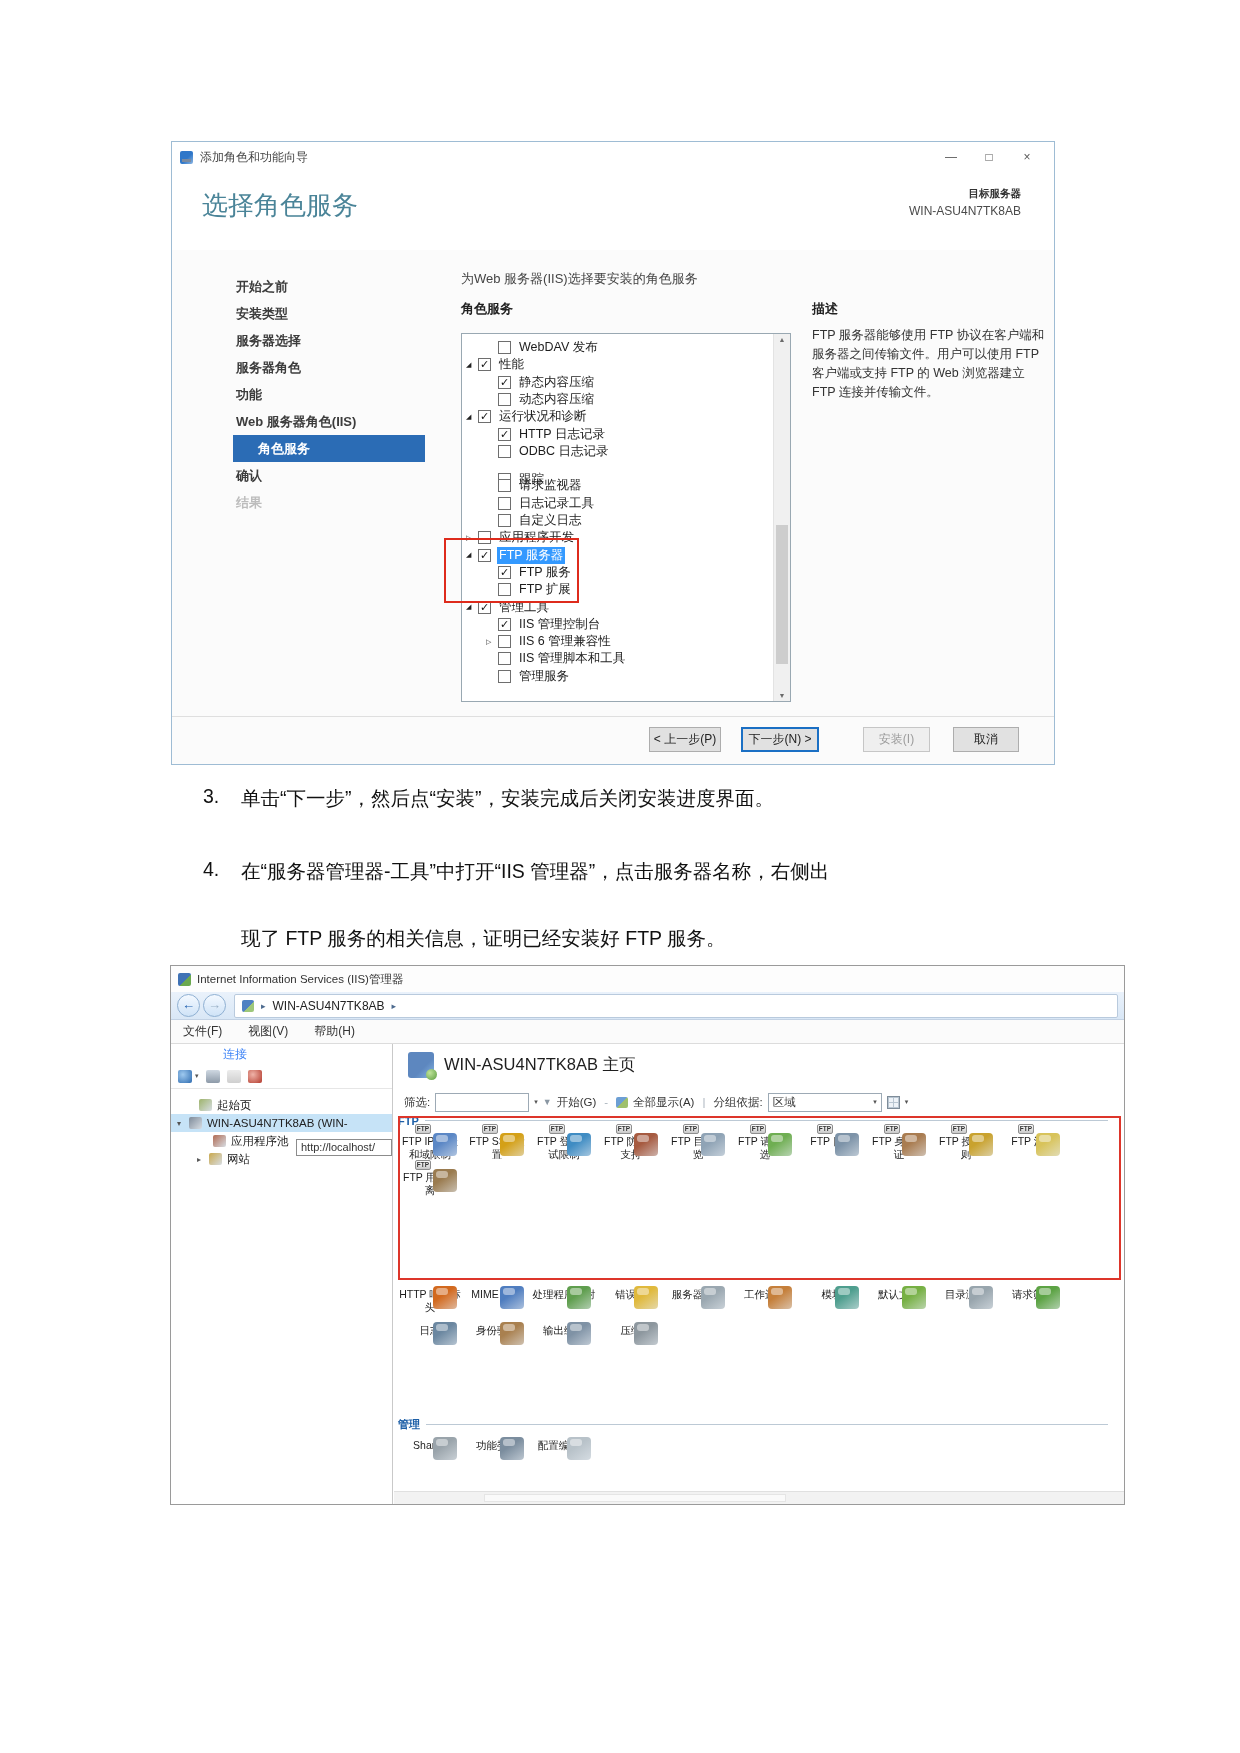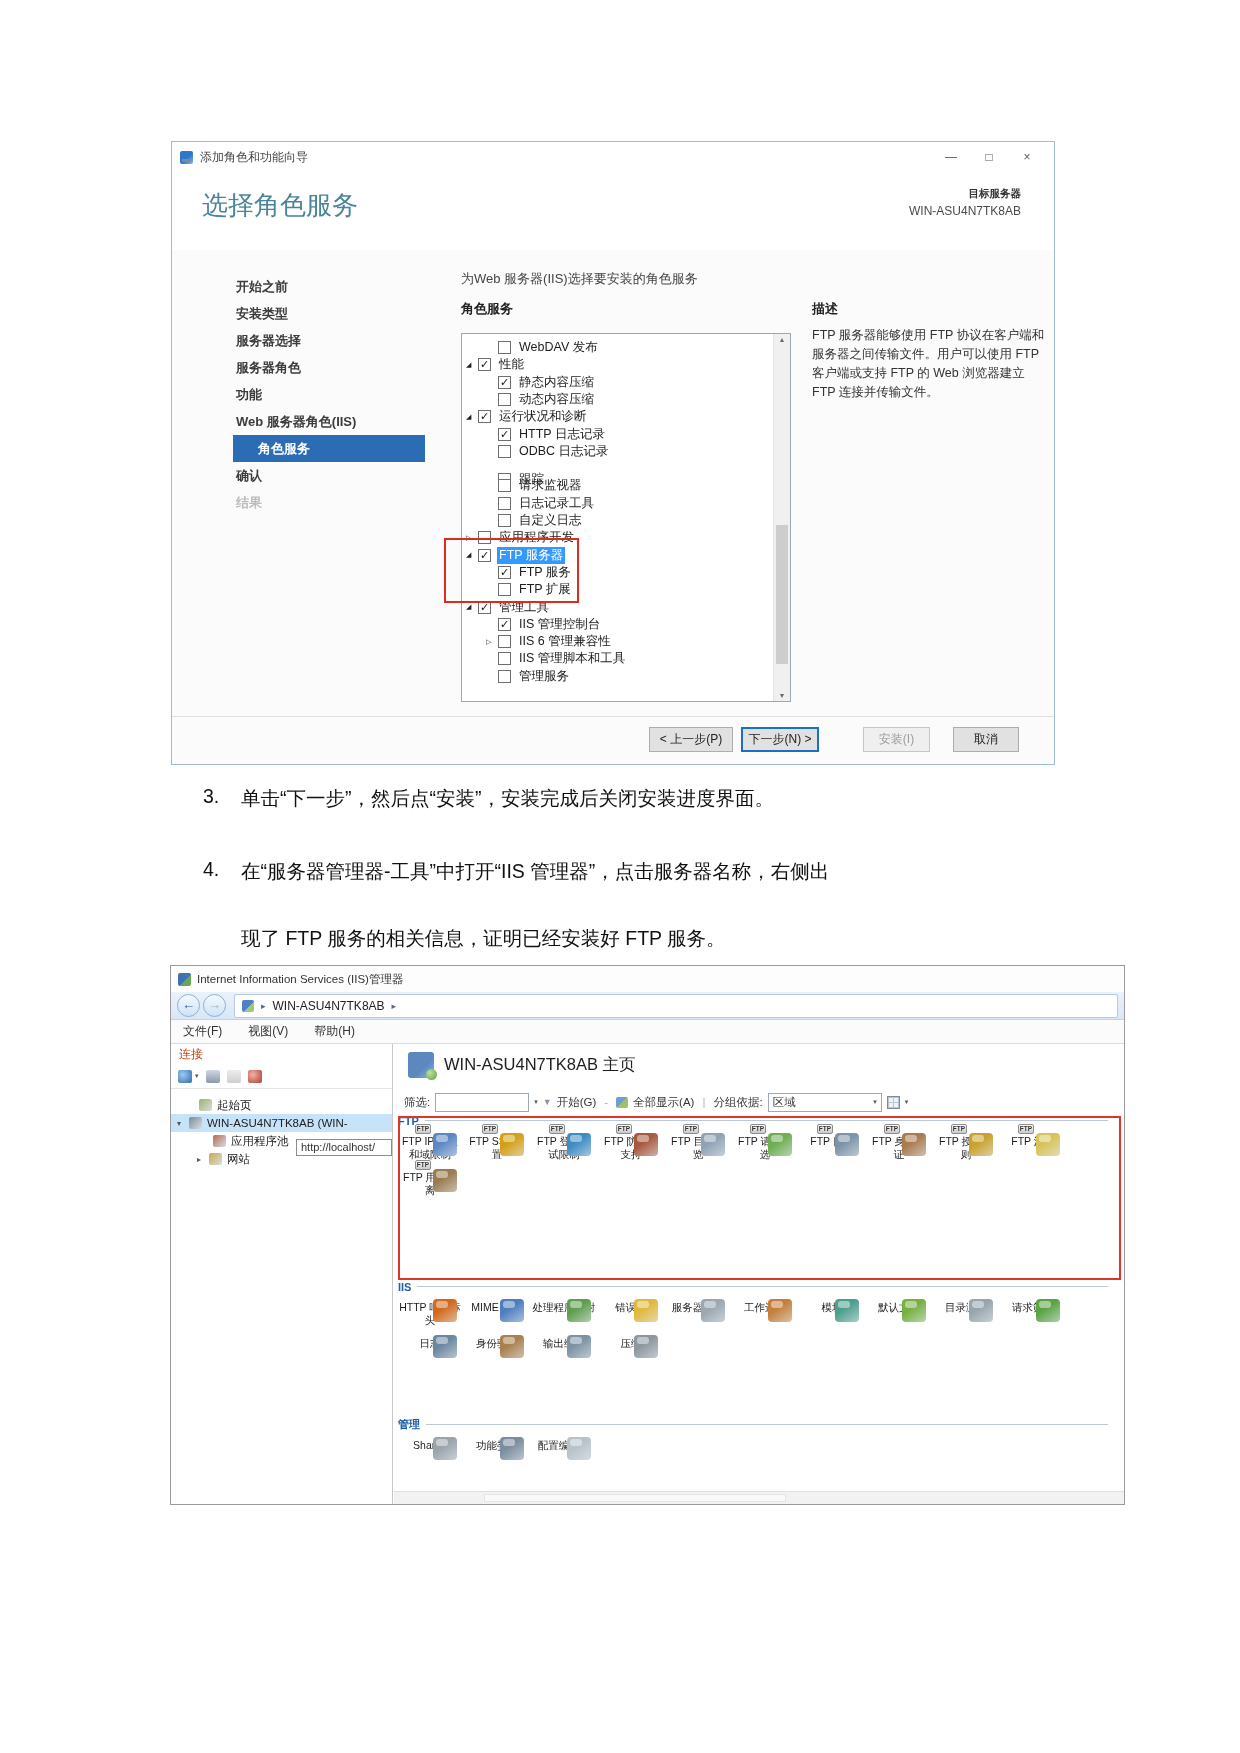--- a/index.html
+++ b/index.html
@@ -41,21 +41,21 @@
   .w-scroll .sar{position:absolute;left:0;width:16px;text-align:center;font-size:7px;color:#6b6b6b;}
   .w-scroll .thumb{position:absolute;left:2px;right:2px;top:52%;height:38%;background:#cdcdcd;}
   .w-redbox{position:absolute;left:272px;top:288px;width:131px;height:61px;border:2px solid #de2b1c;z-index:3;}
 
   .w-desc-h{position:absolute;left:640px;top:50px;font-size:13px;font-weight:bold;color:#222;}
   .w-desc{position:absolute;left:640px;top:76px;width:234px;font-size:12.5px;line-height:19px;color:#333;}
 
   .w-btnbar{position:absolute;left:0;bottom:0;right:0;height:47px;border-top:1px solid #dfdfdf;background:#fbfbfb;}
   .btn{position:absolute;top:10px;height:25px;box-sizing:border-box;font-size:12px;color:#222;
        background:#e1e1e1;border:1px solid #adadad;text-align:center;line-height:22px;}
-  .btn.b-prev{left:477px;width:84px;}
+  .btn.b-prev{left:477px;width:72px;}
   .btn.b-next{left:569px;width:78px;border:2px solid #1a6fc4;line-height:20px;}
   .btn.b-install{left:691px;width:67px;color:#9c9c9c;background:#efefef;border-color:#c6c6c6;}
   .btn.b-cancel{left:781px;width:66px;}
 
   
   .step-line{position:absolute;font-size:19.5px;color:#111;display:flex;white-space:nowrap;}
   #step3{left:203px;top:785px;}
   #step4a{left:203px;top:858px;}
   #step4b{left:241px;top:925px;}
   .step-num{width:38px;flex:0 0 38px;}
@@ -72,21 +72,21 @@
               background:linear-gradient(#f4f9ff,#cfe3f7);text-align:center;line-height:19px;font-size:13px;color:#1f5fae;margin-right:3px;}
   .nav-circle.fwd{color:#9ab0c6;}
   .crumb-box{flex:1;height:22px;background:#fff;border:1px solid #b9cadd;border-radius:2px;
              display:flex;align-items:center;padding:0 7px;margin-left:5px;}
   .crumb-icon{width:12px;height:12px;border-radius:2px;background:linear-gradient(135deg,#4f81c2 55%,#9ec77a 55%);flex:0 0 12px;}
   .crumb-sep{font-size:9px;color:#4c6a8e;margin:0 7px;}
   .crumb-text{font-size:12px;color:#222;}
   .i-menu{position:absolute;left:0;top:54px;right:0;height:24px;box-sizing:border-box;display:flex;align-items:center;
           gap:26px;padding-left:12px;background:#fbfbfb;border-bottom:1px solid #dcdcdc;font-size:12px;color:#333;}
   .i-left{position:absolute;left:0;top:78px;width:222px;bottom:0;background:#fff;border-right:1px solid #c9c9c9;box-sizing:border-box;}
-  .conn-h{height:20px;line-height:20px;padding-left:8px;font-size:12px;color:#c2410c;}
+  .conn-h{height:20px;line-height:20px;padding-left:8px;font-size:12px;color:#3b82f6;margin-left:44px;}
   .conn-toolbar{height:24px;display:flex;align-items:center;gap:7px;padding-left:7px;border-bottom:1px solid #e6e6e6;}
   .tb-ic{width:14px;height:13px;border-radius:2px;display:inline-block;}
   .tb-drop{font-size:7px;color:#555;margin-left:-4px;}
   .conn-tree{padding-top:7px;}
   .c-row{height:18px;display:flex;align-items:center;font-size:11.5px;color:#222;white-space:nowrap;overflow:hidden;}
   .c-row.sel{background:#c6e3f7;}
   .c-arrow{font-size:8px;color:#555;width:12px;flex:0 0 12px;}
   .c-icon{width:13px;height:12px;border-radius:2px;margin-right:5px;flex:0 0 13px;}
   .i-main{position:absolute;left:223px;top:78px;right:0;bottom:0;background:#fff;}
   .main-title{position:absolute;left:14px;top:8px;display:flex;align-items:center;gap:10px;}
@@ -382,24 +382,20 @@
               <div class="feat"><span class="feat-icon"><span class="feat-core" style="background: linear-gradient(145deg, rgb(143, 163, 181) 40%, rgb(232, 237, 242) 140%);"></span><span class="feat-shine"></span><span class="ftp-badge">FTP</span></span><div class="feat-label">FTP 目录浏览</div></div>
               <div class="feat"><span class="feat-icon"><span class="feat-core" style="background: linear-gradient(145deg, rgb(111, 174, 82) 40%, rgb(232, 237, 242) 140%);"></span><span class="feat-shine"></span><span class="ftp-badge">FTP</span></span><div class="feat-label">FTP 请求筛选</div></div>
               <div class="feat"><span class="feat-icon"><span class="feat-core" style="background: linear-gradient(145deg, rgb(125, 147, 168) 40%, rgb(232, 237, 242) 140%);"></span><span class="feat-shine"></span><span class="ftp-badge">FTP</span></span><div class="feat-label">FTP 日志</div></div>
               <div class="feat"><span class="feat-icon"><span class="feat-core" style="background: linear-gradient(145deg, rgb(169, 124, 80) 40%, rgb(232, 237, 242) 140%);"></span><span class="feat-shine"></span><span class="ftp-badge">FTP</span></span><div class="feat-label">FTP 身份验证</div></div>
               <div class="feat"><span class="feat-icon"><span class="feat-core" style="background: linear-gradient(145deg, rgb(201, 162, 46) 40%, rgb(232, 237, 242) 140%);"></span><span class="feat-shine"></span><span class="ftp-badge">FTP</span></span><div class="feat-label">FTP 授权规则</div></div>
               <div class="feat"><span class="feat-icon"><span class="feat-core" style="background: linear-gradient(145deg, rgb(216, 195, 90) 40%, rgb(232, 237, 242) 140%);"></span><span class="feat-shine"></span><span class="ftp-badge">FTP</span></span><div class="feat-label">FTP 消息</div></div>
               <div class="feat"><span class="feat-icon"><span class="feat-core" style="background: linear-gradient(145deg, rgb(154, 123, 79) 40%, rgb(232, 237, 242) 140%);"></span><span class="feat-shine"></span><span class="ftp-badge">FTP</span></span><div class="feat-label">FTP 用户隔离</div></div>
             </div>
           </div>
           <div class="sec" style="top: 236px;">
-            <div class="sec-h">
-              <span class="sec-name">IIS</span>
-              <span class="sec-line"></span>
-            </div>
             <div class="grid">
               <div class="feat"><span class="feat-icon"><span class="feat-core" style="background: linear-gradient(145deg, rgb(210, 105, 30) 40%, rgb(232, 237, 242) 140%);"></span><span class="feat-shine"></span></span><div class="feat-label">HTTP 响应标头</div></div>
               <div class="feat"><span class="feat-icon"><span class="feat-core" style="background: linear-gradient(145deg, rgb(79, 125, 191) 40%, rgb(232, 237, 242) 140%);"></span><span class="feat-shine"></span></span><div class="feat-label">MIME 类型</div></div>
               <div class="feat"><span class="feat-icon"><span class="feat-core" style="background: linear-gradient(145deg, rgb(95, 158, 78) 40%, rgb(232, 237, 242) 140%);"></span><span class="feat-shine"></span></span><div class="feat-label">处理程序映射</div></div>
               <div class="feat"><span class="feat-icon"><span class="feat-core" style="background: linear-gradient(145deg, rgb(224, 185, 60) 40%, rgb(232, 237, 242) 140%);"></span><span class="feat-shine"></span></span><div class="feat-label">错误页</div></div>
               <div class="feat"><span class="feat-icon"><span class="feat-core" style="background: linear-gradient(145deg, rgb(154, 167, 176) 40%, rgb(232, 237, 242) 140%);"></span><span class="feat-shine"></span></span><div class="feat-label">服务器证书</div></div>
               <div class="feat"><span class="feat-icon"><span class="feat-core" style="background: linear-gradient(145deg, rgb(197, 127, 58) 40%, rgb(232, 237, 242) 140%);"></span><span class="feat-shine"></span></span><div class="feat-label">工作进程</div></div>
               <div class="feat"><span class="feat-icon"><span class="feat-core" style="background: linear-gradient(145deg, rgb(78, 158, 142) 40%, rgb(232, 237, 242) 140%);"></span><span class="feat-shine"></span></span><div class="feat-label">模块</div></div>
               <div class="feat"><span class="feat-icon"><span class="feat-core" style="background: linear-gradient(145deg, rgb(118, 176, 67) 40%, rgb(232, 237, 242) 140%);"></span><span class="feat-shine"></span></span><div class="feat-label">默认文档</div></div>
               <div class="feat"><span class="feat-icon"><span class="feat-core" style="background: linear-gradient(145deg, rgb(152, 165, 173) 40%, rgb(232, 237, 242) 140%);"></span><span class="feat-shine"></span></span><div class="feat-label">目录浏览</div></div>

